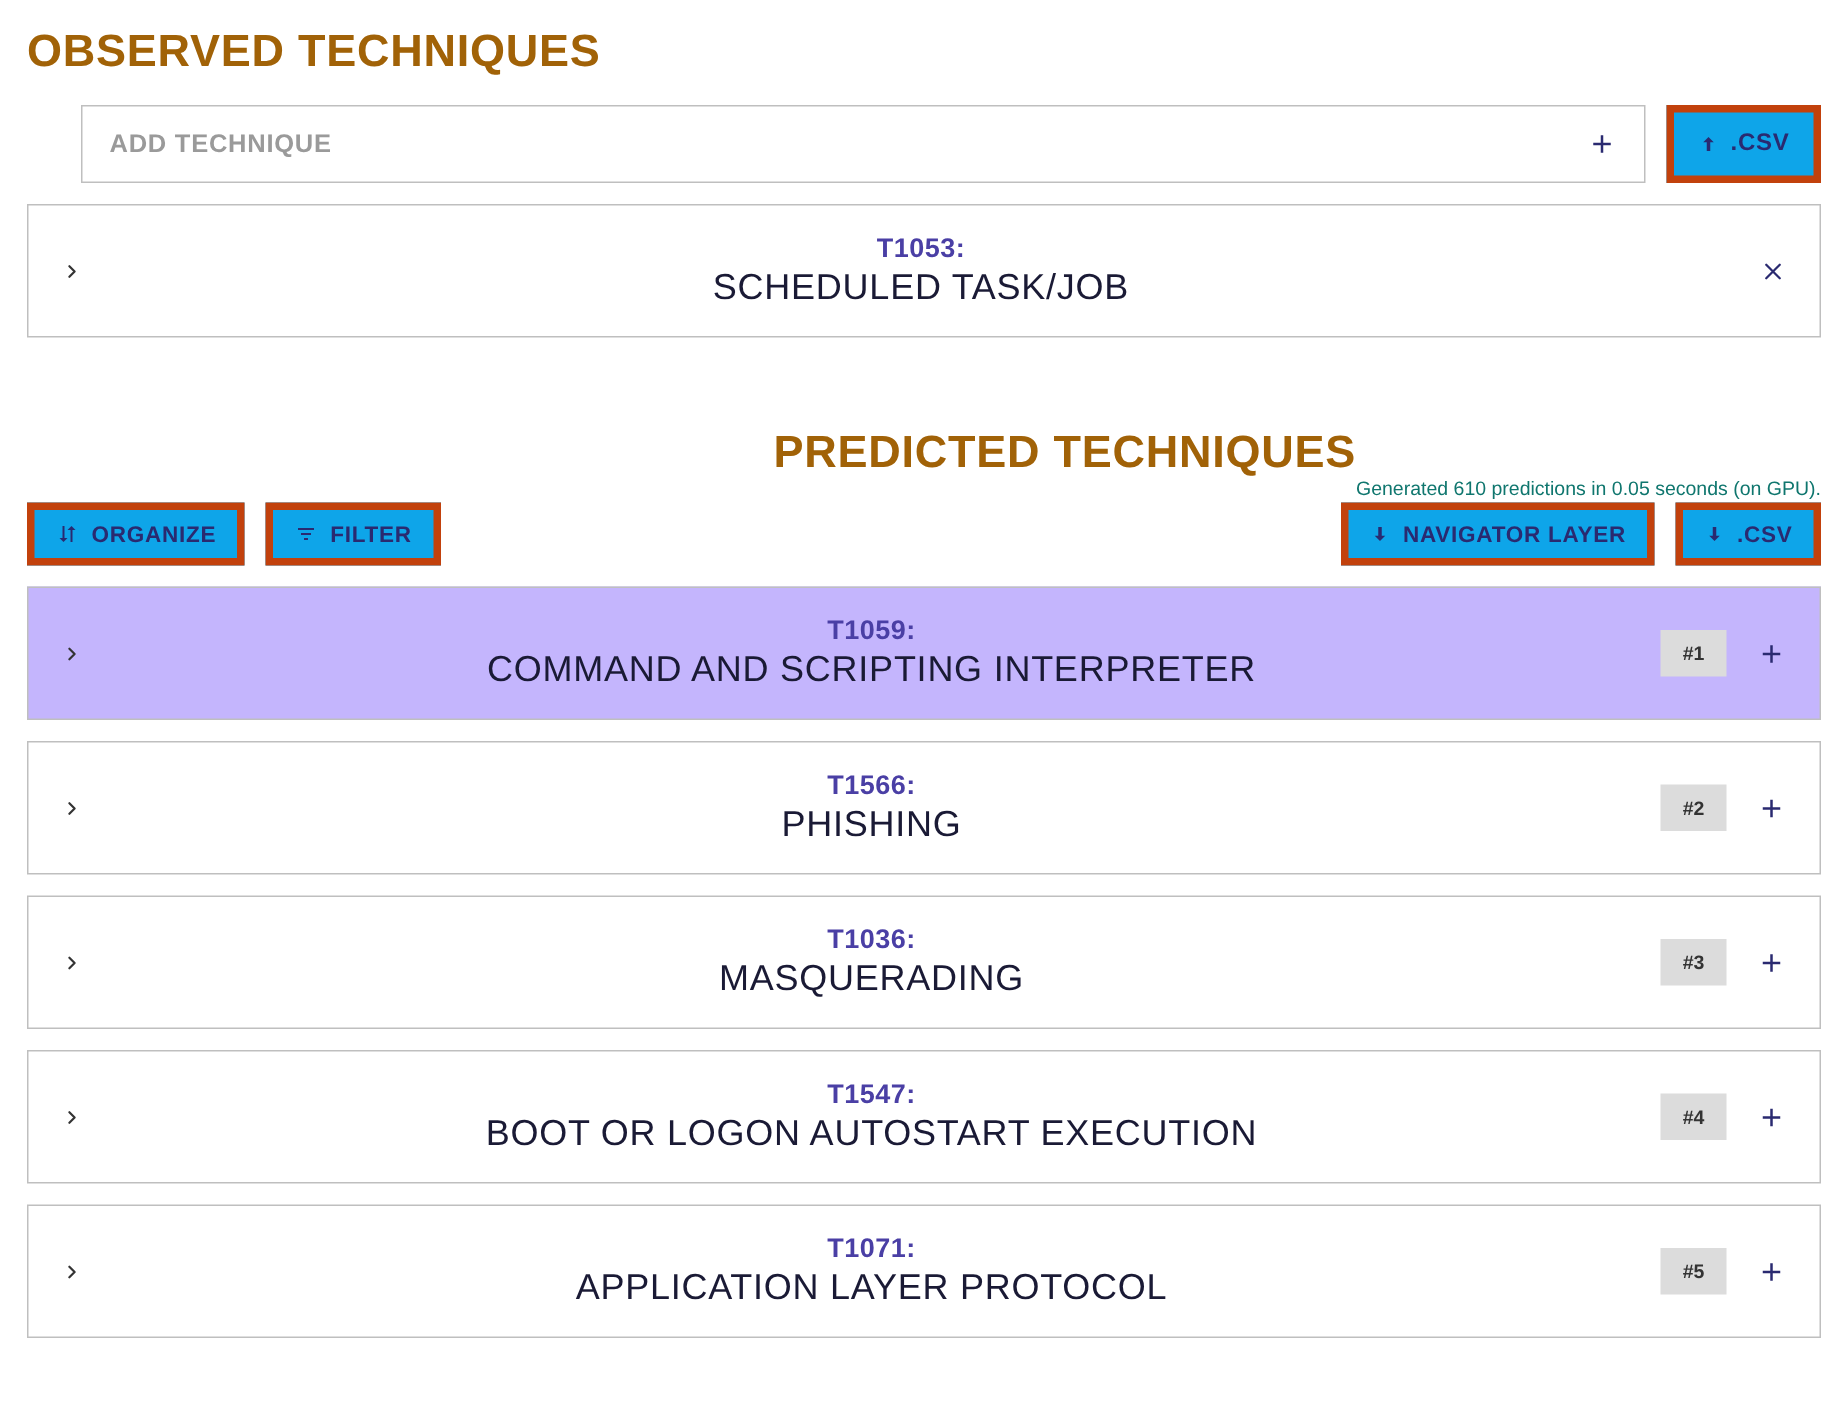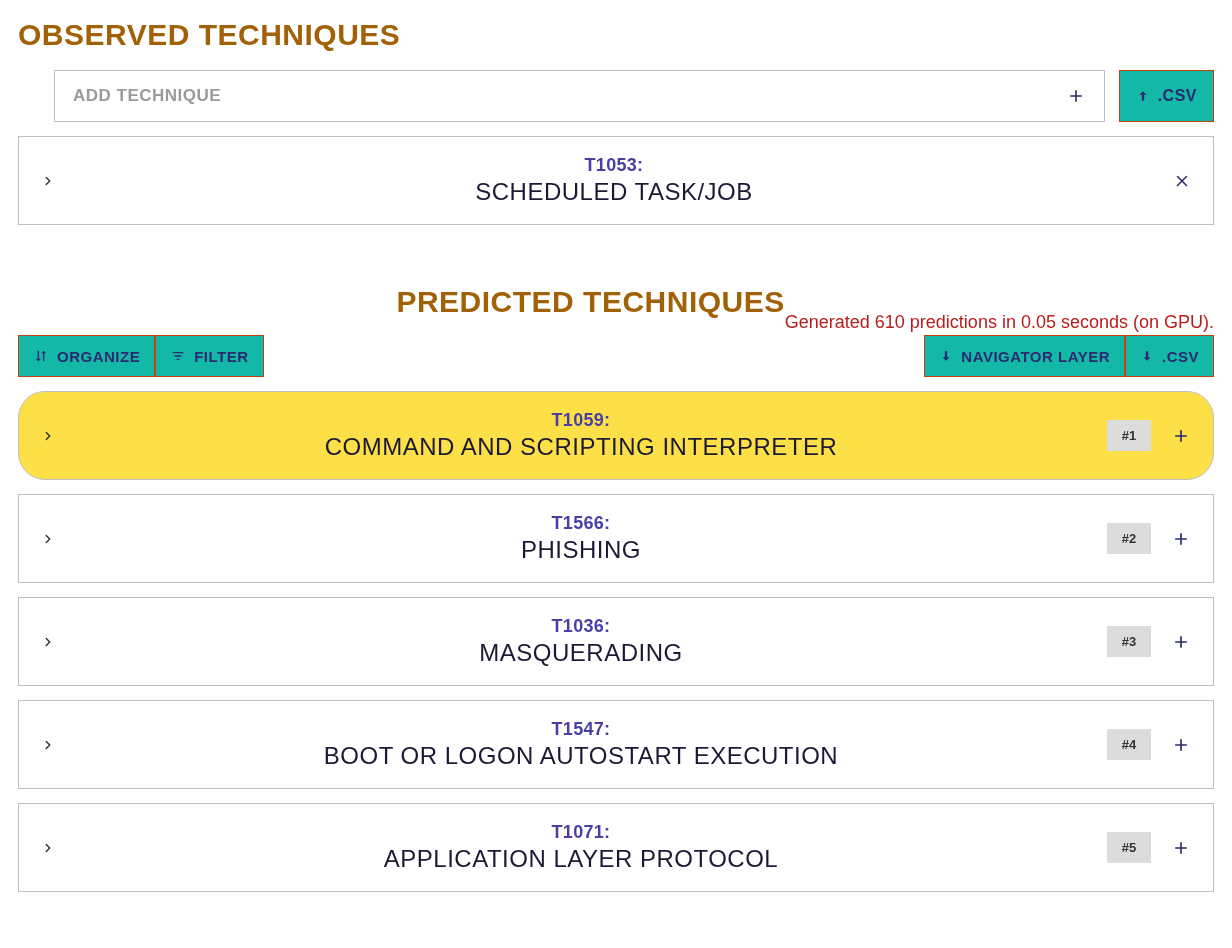--- a/index.html
+++ b/index.html
@@ -36,22 +36,22 @@
     letter-spacing: 0.5px;
     font-size: 17px;
     color: #9a9a9a;
   }
   .plus-icon, .close-icon, .chevron-icon {
     display: inline-flex;
     align-items: center;
     justify-content: center;
   }
   .btn {
-    border: 1px solid #c2410c;
-    background: #14b8a6;
+    border: 5px solid #c2410c;
+    background: #0ea5e9;
     color: #2a2a70;
     height: 52px;
     padding: 0 16px;
     display: inline-flex;
     align-items: center;
     gap: 8px;
     font-family: "Arial Narrow", Arial, sans-serif;
     font-stretch: condensed;
     font-weight: 700;
     letter-spacing: 0.5px;
@@ -60,21 +60,21 @@
   }
   .btn.small { height: 42px; padding: 0 14px; font-size: 15px; }
   .card {
     border: 1px solid #bfbfbf;
     display: flex;
     align-items: center;
     padding: 18px 22px;
     margin-top: 14px;
     gap: 20px;
   }
-  .card.highlight { background: #fde047; border-radius: 27px; }
+  .card.highlight { background: #c4b5fd; }
   .card-body { flex: 1; text-align: center; }
   .tech-id {
     font-family: "Arial Narrow", Arial, sans-serif;
     font-stretch: condensed;
     font-weight: 700;
     font-size: 18px;
     color: #4a3fa5;
     letter-spacing: 0.3px;
   }
   .tech-name {
@@ -95,30 +95,30 @@
     min-width: 44px;
     text-align: center;
   }
   .section-gap { margin-top: 60px; }
   .predicted-header {
     display: flex;
     align-items: flex-end;
     justify-content: flex-end;
   }
   .gen-text {
-    font-size: 18px;
-    color: #b91c1c;
+    font-size: 13px;
+    color: #0f766e;
   }
   .toolbar {
     display: flex;
     justify-content: space-between;
     margin-top: 2px;
     margin-bottom: 6px;
   }
-  .toolbar-group { display: flex; }
+  .toolbar-group { display: flex; gap: 14px; }
   .icon-btn {
     cursor: pointer;
     display: inline-flex;
   }
   #predicted-list .card:first-child { margin-top: 14px; }
   svg { display: block; }
 </style>
 </head>
 <body>
 

